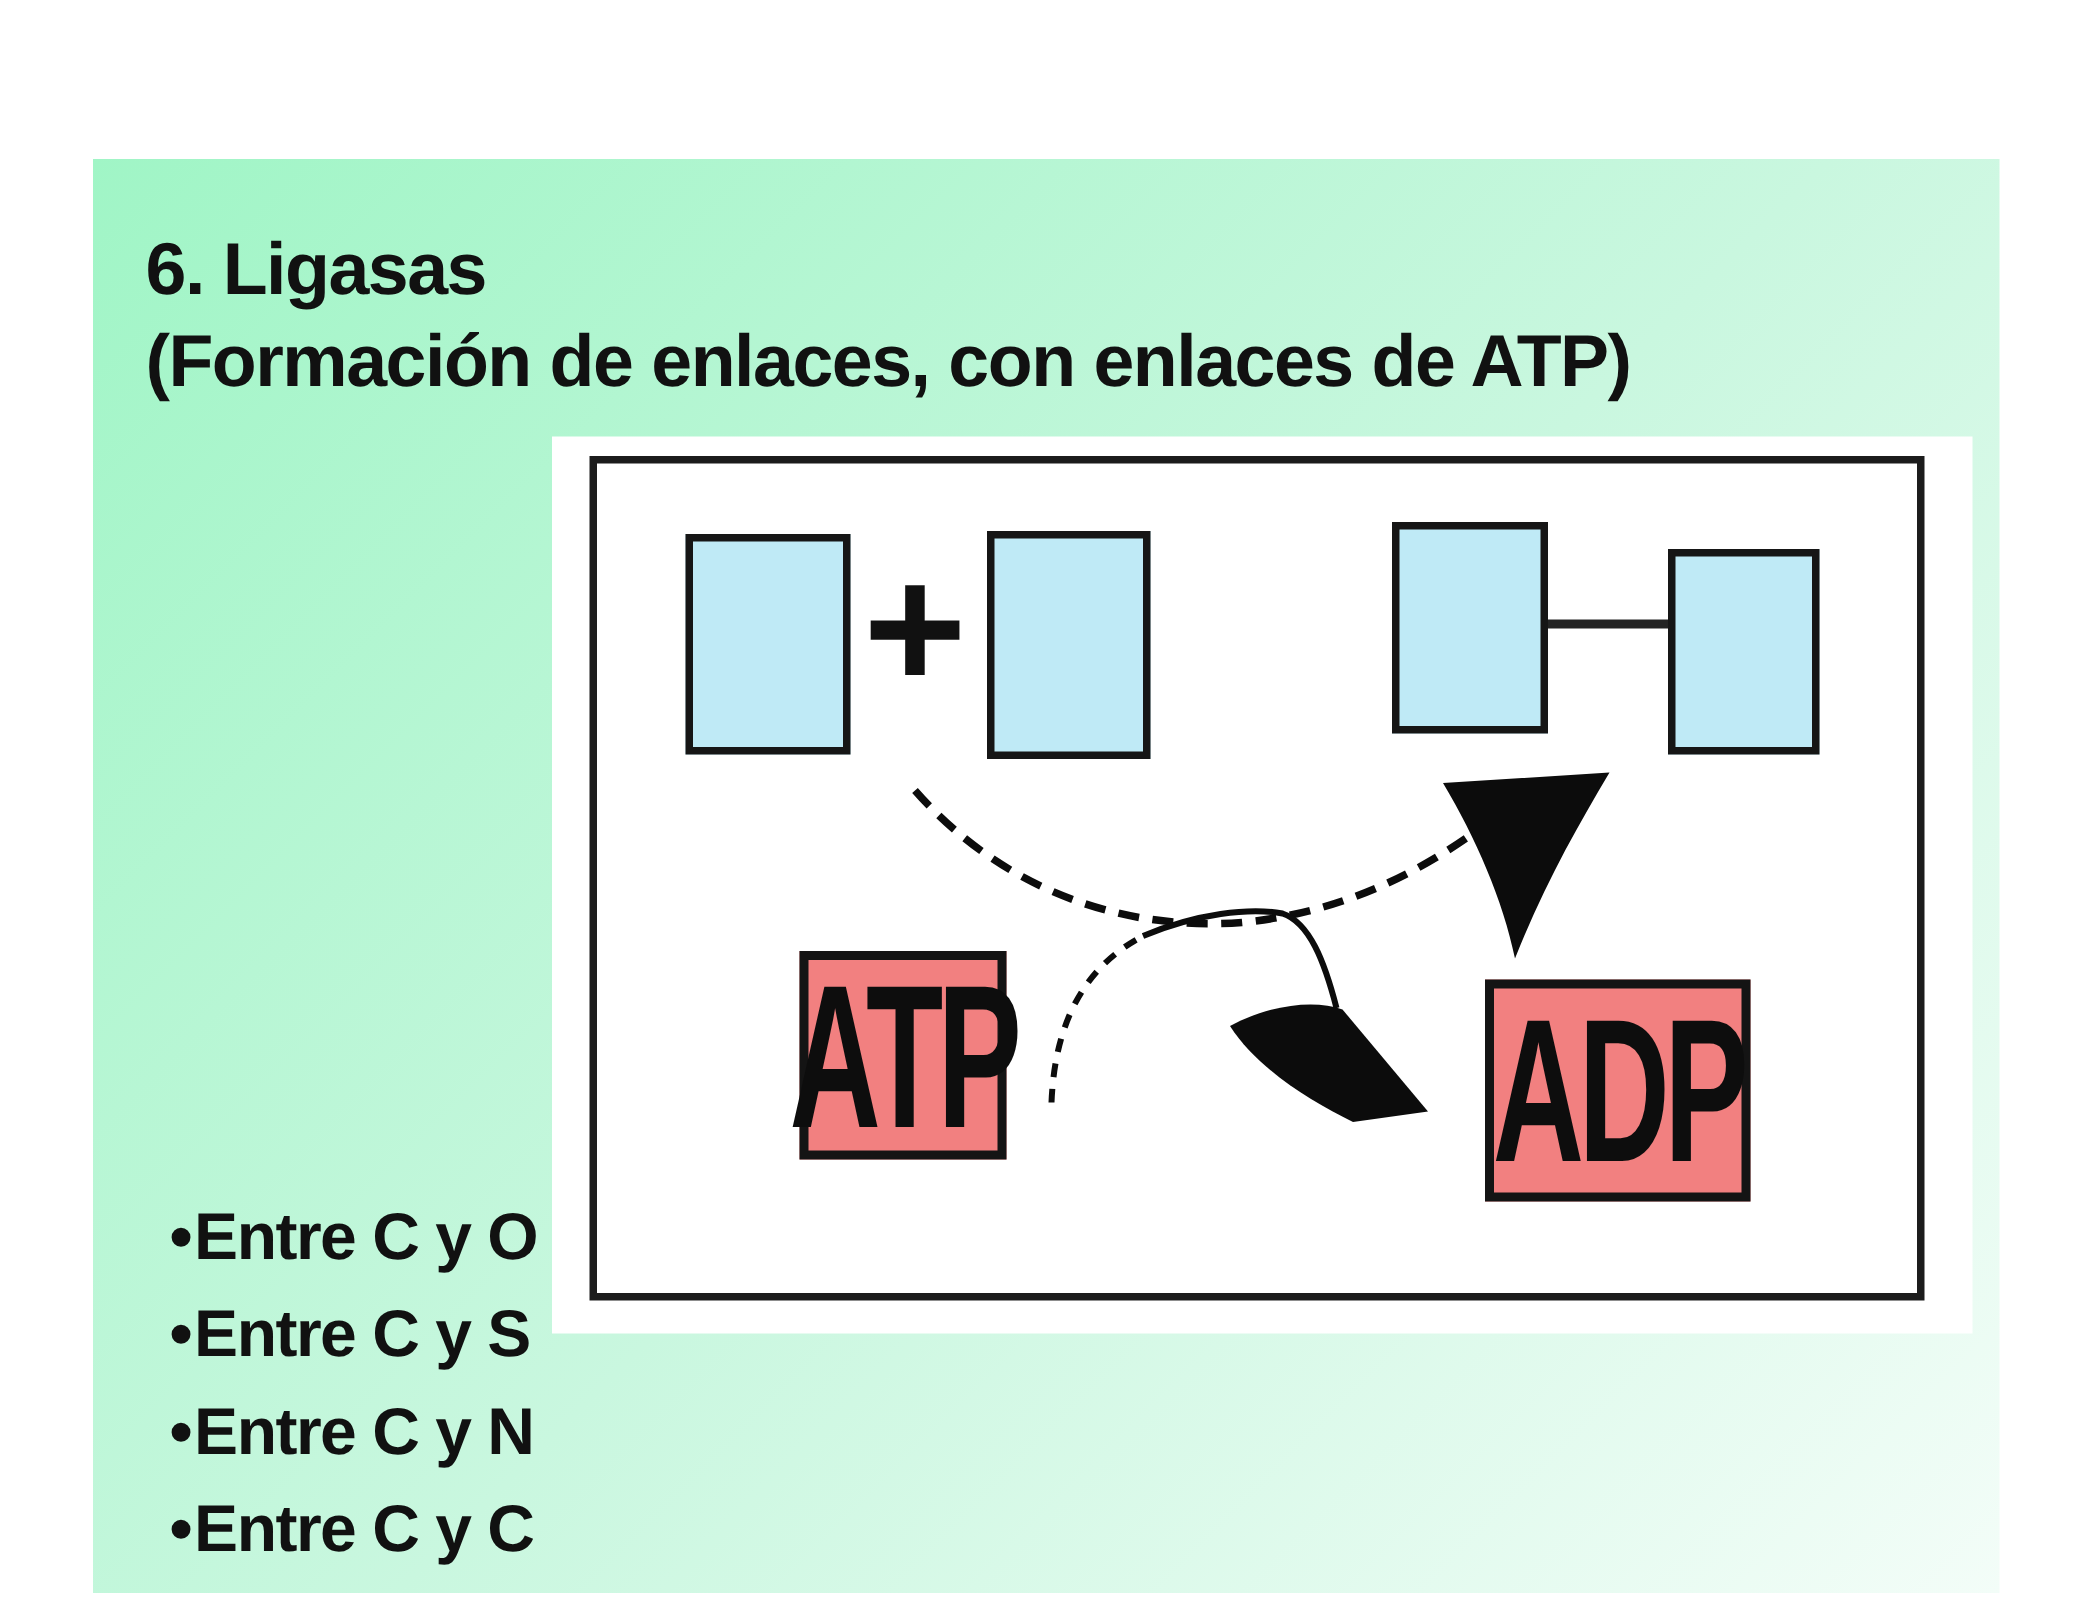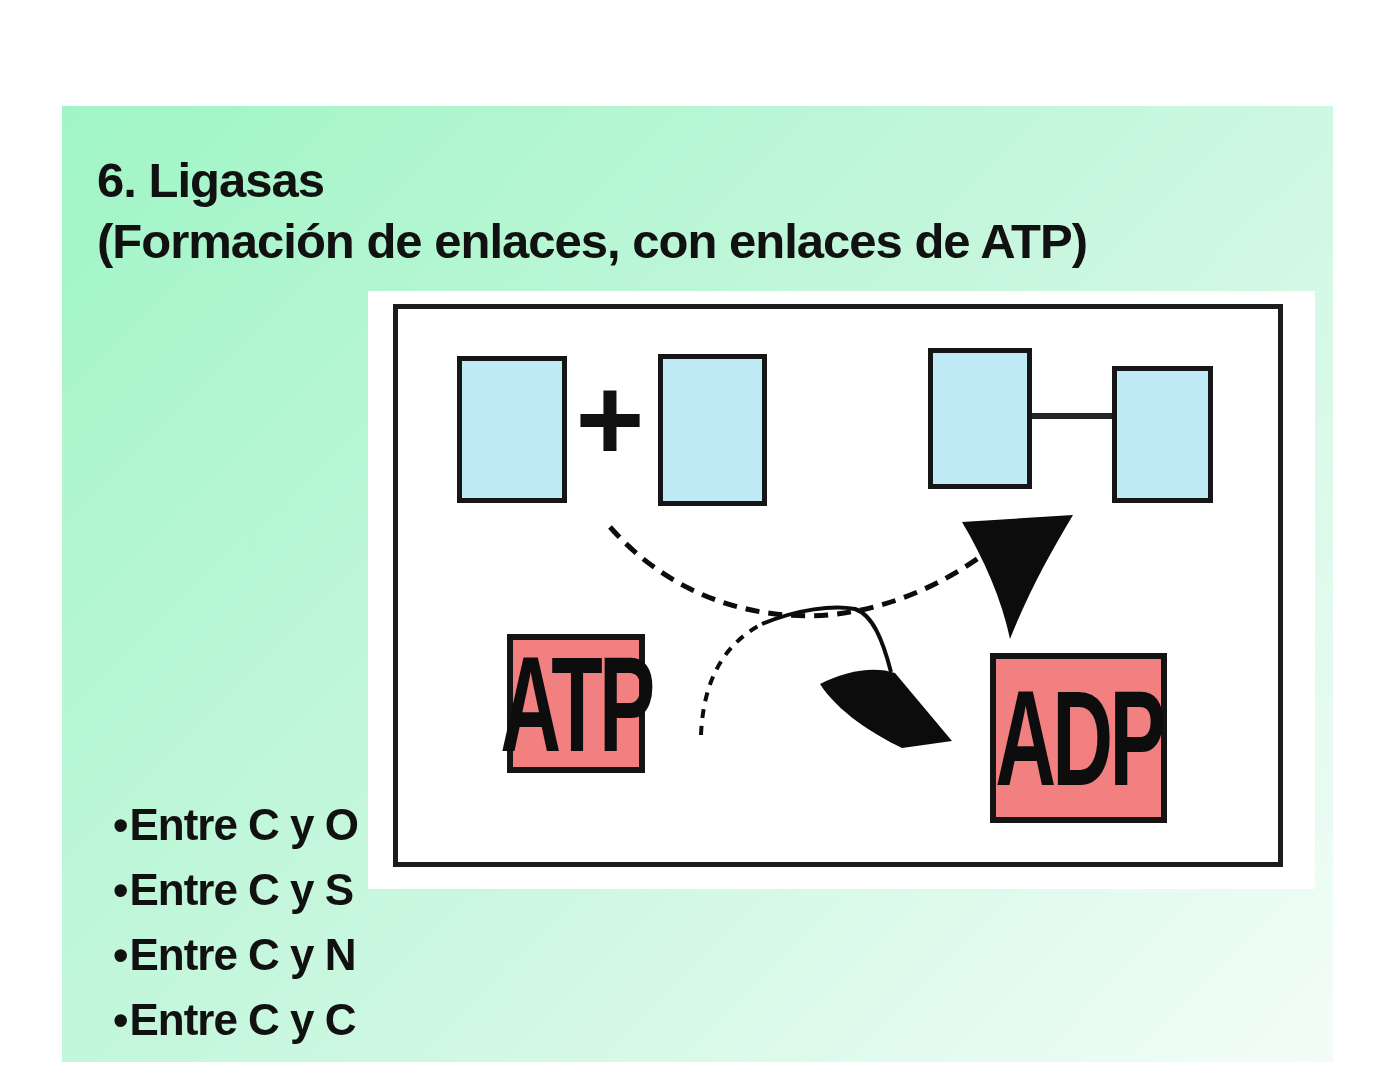--- a/index.html
+++ b/index.html
@@ -29,22 +29,22 @@
   .sq4 { left:744px; top:75px; width:101px; height:137px; }
 
   .plus { position:absolute; left:192px; top:68px; width:100px; height:120px;
           display:flex; align-items:center; justify-content:center;
           font-weight:bold; font-size:118px; color:var(--ink,#111); }
 
   .bond { position:absolute; left:664px; top:122px; width:82px; height:6px; background:#242424; }
 
   .energy-box { position:absolute; background:var(--shape-red,#f28080); border:6px solid #141414;
                 display:flex; align-items:center; justify-content:center; overflow:visible; }
-  .atp { left:139px; top:343px; width:138px; height:139px; }
-  .adp { left:622px; top:362px; width:177px; height:170px; }
+  .atp { left:165px; top:343px; width:138px; height:139px; }
+  .adp { left:622px; top:362px; width:177px; height:148px; }
   .energy-label { font-weight:bold; font-size:136px; letter-spacing:-6px; color:#0d0d0d;
                   transform:scaleX(0.62); white-space:nowrap; line-height:1; }
 
   .arrows { position:absolute; left:0; top:0; width:947px; height:598px; }
 
   
   .bullets { position:absolute; left:51px; top:697px; list-style:none; }
   .bullets li { display:flex; align-items:baseline; font-weight:bold; font-size:44px;
                 line-height:44px; color:var(--ink,#111); margin-bottom:21px; letter-spacing:-1px; }
   .bullets .marker { font-size:44px; margin-right:2px; }

